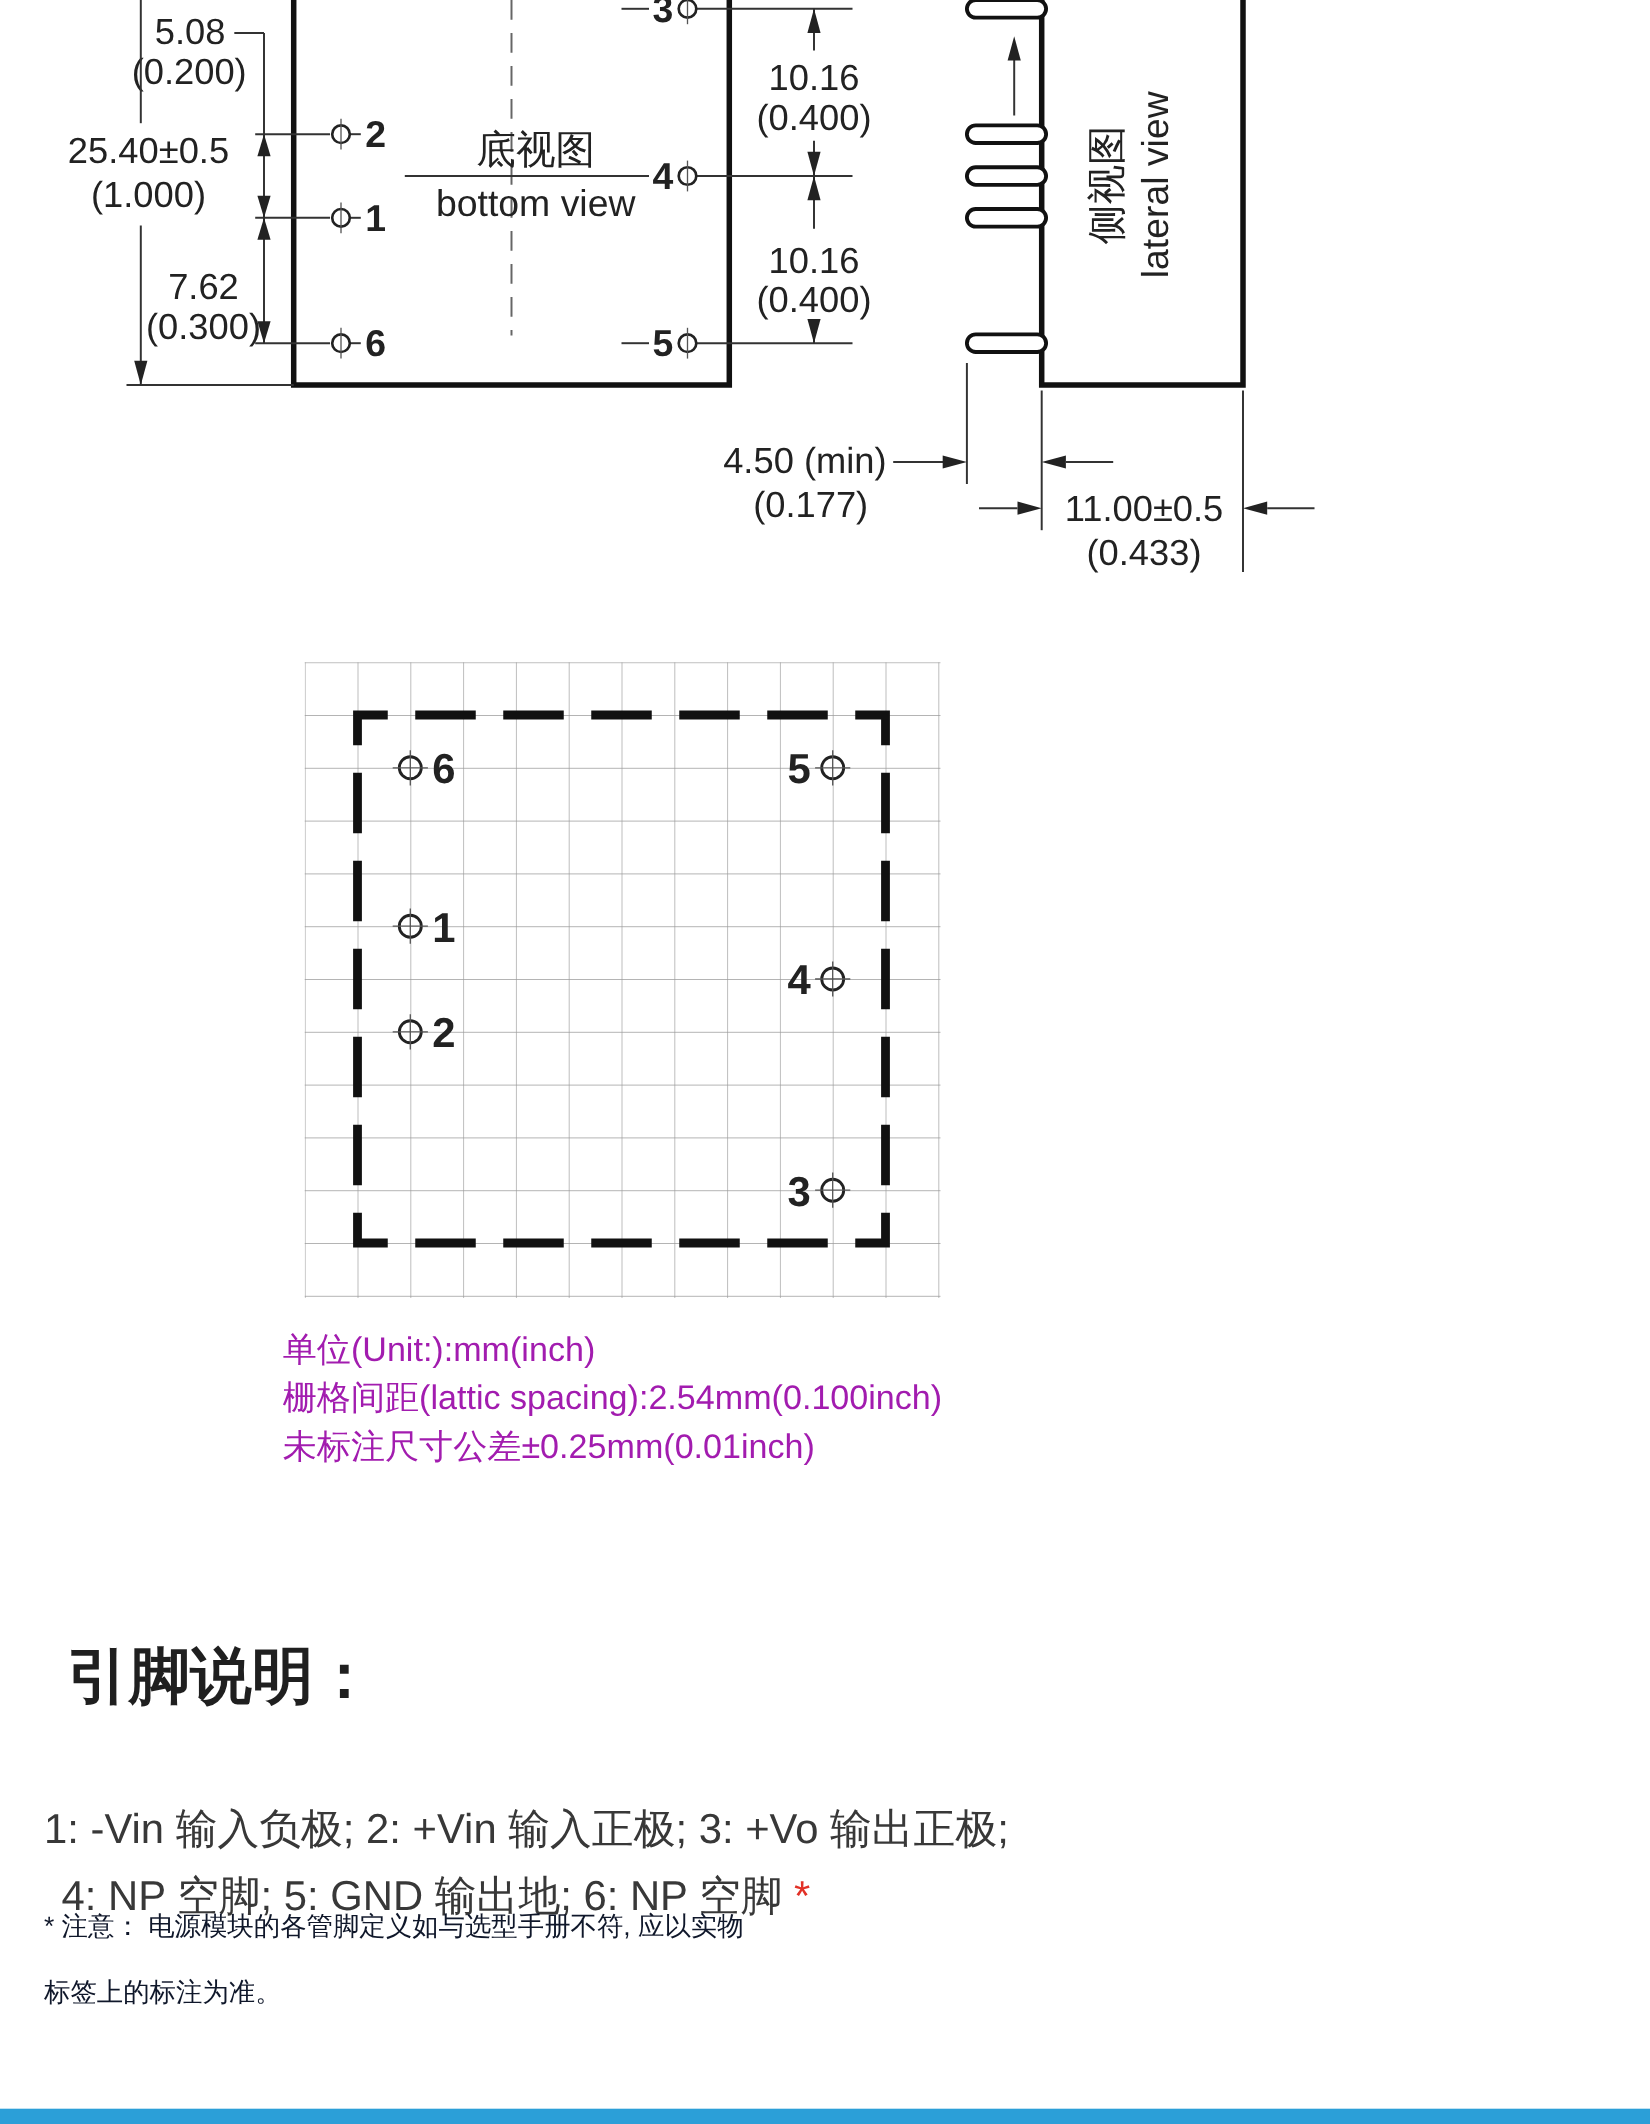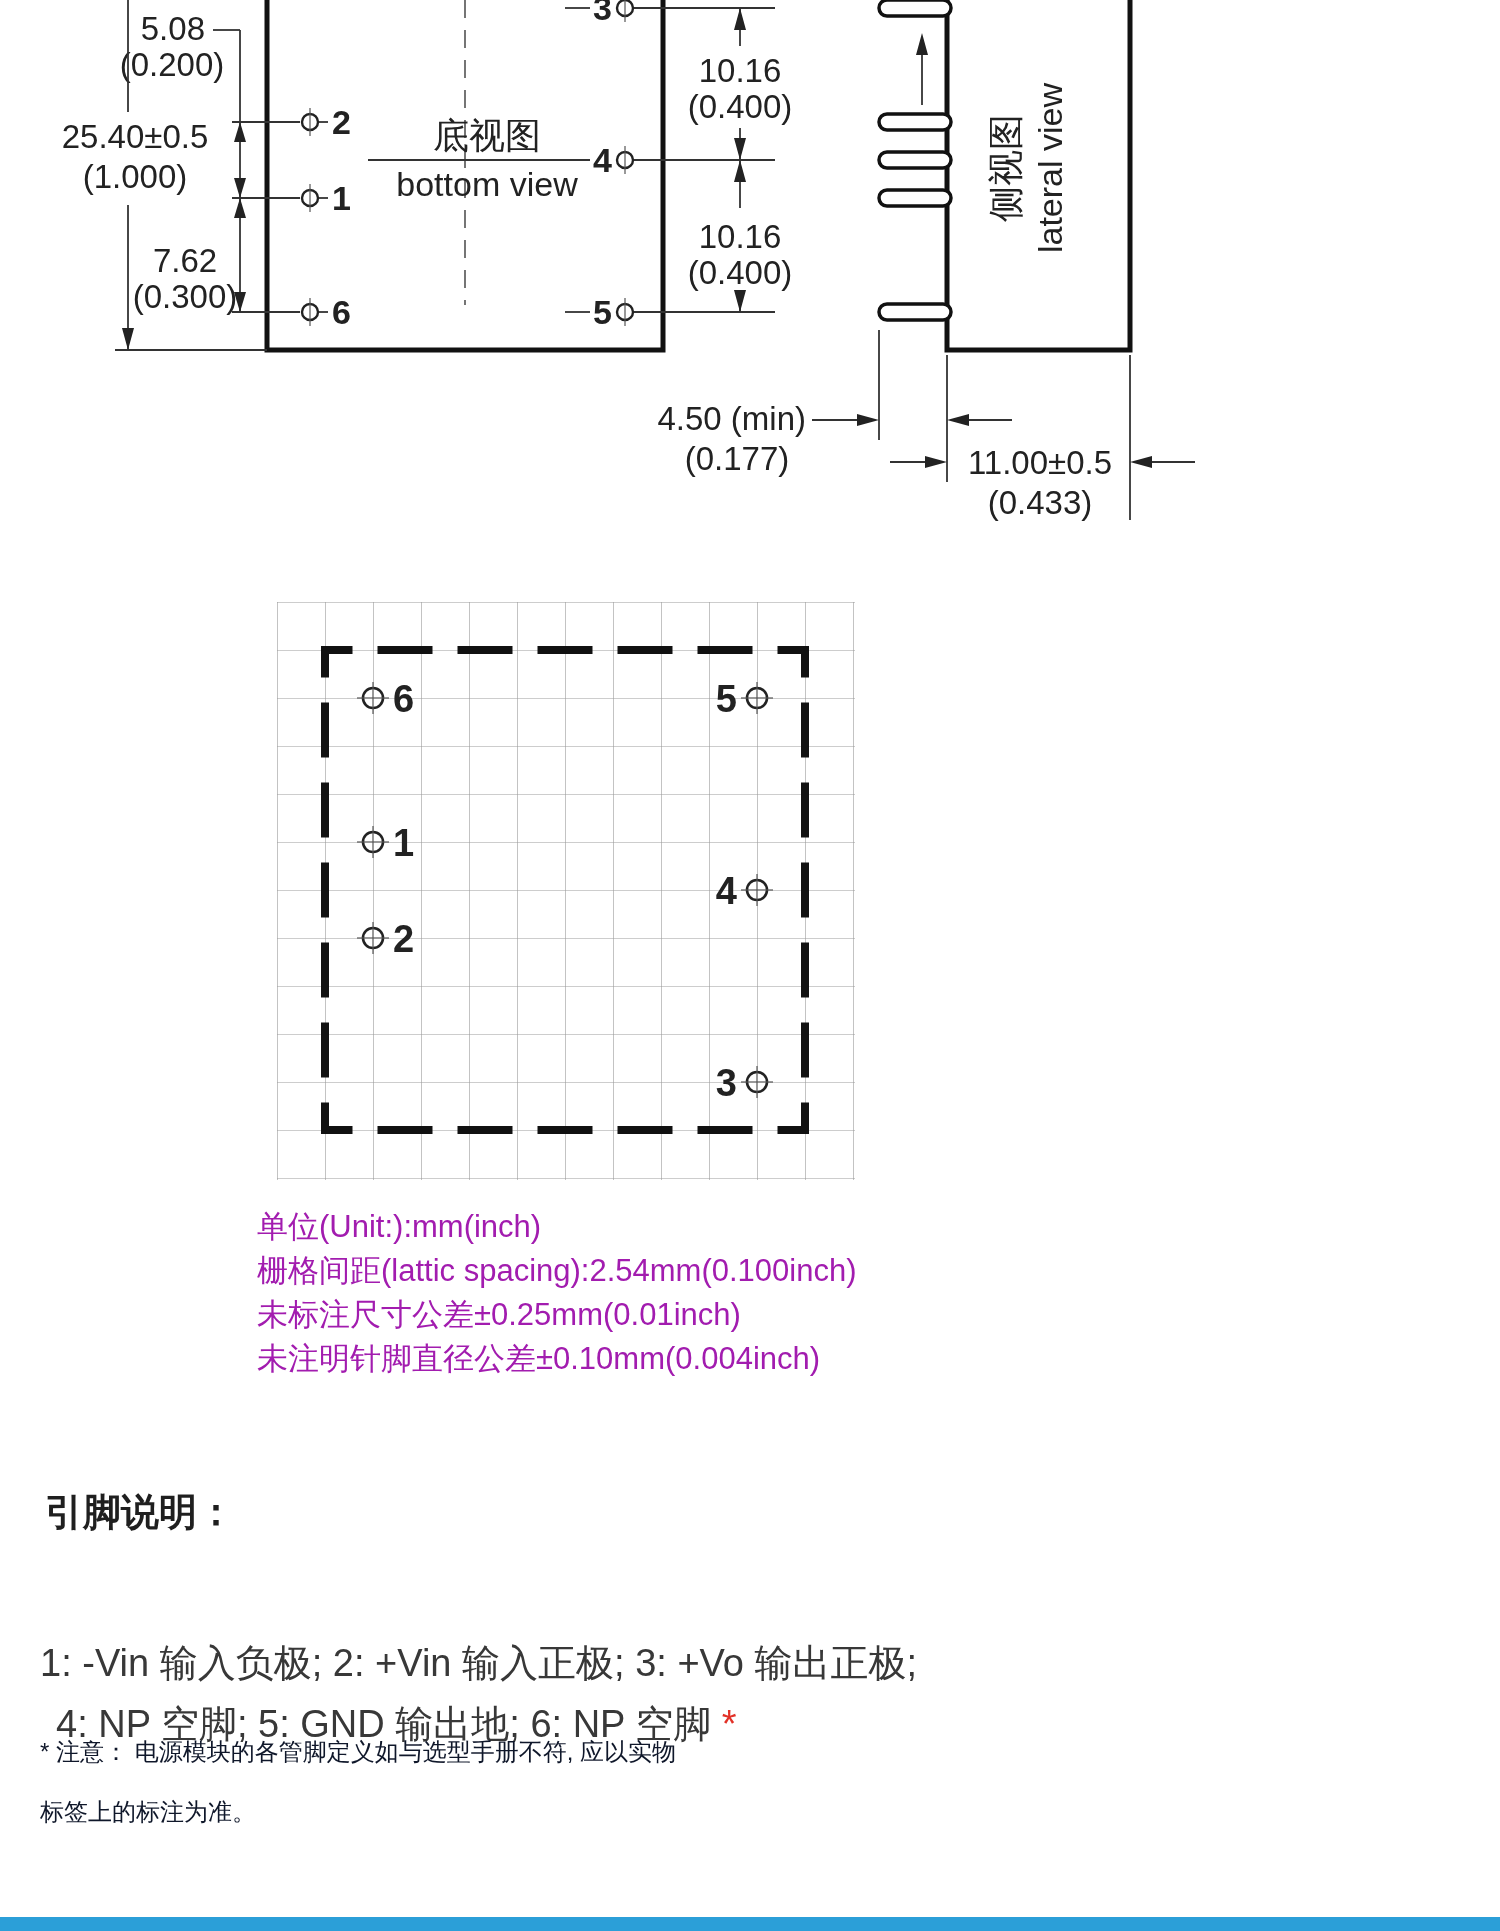--- a/index.html
+++ b/index.html
@@ -6,21 +6,21 @@
   #page{position:relative;width:1500px;height:1931px;background:#fff;overflow:hidden;
         font-family:"Liberation Sans","DejaVu Sans",sans-serif;}
   svg{position:absolute;top:0;left:0;}
   svg text{font-family:"Liberation Sans","DejaVu Sans",sans-serif;fill:#222;}
   .dimtxt{font-size:33px;}
   .pinlbl{font-size:34px;font-weight:600;}
   .gridlbl{font-size:38px;font-weight:600;}
   .viewcn{font-size:36px;}
   .viewen{font-size:34px;}
   .txtblock{position:absolute;color:#a21caf;font-size:31px;line-height:44px;white-space:nowrap;}
-  .heading{position:absolute;color:#1f1f1f;font-size:38px;font-weight:bold;white-space:nowrap;}
+  .heading{position:absolute;color:#1f1f1f;font-size:56px;font-weight:bold;white-space:nowrap;margin-left:16px;}
   .pindesc{position:absolute;color:#383838;font-size:38px;line-height:48px;white-space:nowrap;margin-top:47px;}
   .warn{position:absolute;color:#0f172a;font-size:24px;line-height:48px;white-space:nowrap;}
   .star{color:#e23127;}
   #footerbar{position:absolute;left:0;top:1917px;width:1500px;height:14px;background:#2b9fd8;}
 </style>
 </head>
 <body>
 
 <div id="page">
 
@@ -215,21 +215,20 @@
     <text class="gridlbl" x="737" y="904" text-anchor="end">4</text>
     <text class="gridlbl" x="393" y="952">2</text>
     <text class="gridlbl" x="737" y="1096" text-anchor="end">3</text>
   </g>
 </svg>
 
   <div class="txtblock" style="left:257px;top:1205px;">
     <div>单位(Unit:):mm(inch)</div>
     <div>栅格间距(lattic spacing):2.54mm(0.100inch)</div>
     <div>未标注尺寸公差±0.25mm(0.01inch)</div>
-    <div>未注明针脚直径公差±0.10mm(0.004inch)</div>
   </div>
 
   <div class="heading" style="left:45px;top:1487px;">引脚说明：</div>
 
   <div class="pindesc" style="left:40px;top:1592px;">1: -Vin  输入负极;  2: +Vin 输入正极;  3: +Vo  输出正极;</div>
   <div class="pindesc" style="left:56px;top:1653px;text-align:center;">
     <span>4: NP 空脚;  5: GND  输出地;  6: NP 空脚 </span><span class="star">*</span>
   </div>
 
   <div class="warn" style="left:40px;top:1728px;">* 注意： 电源模块的各管脚定义如与选型手册不符, 应以实物</div>

